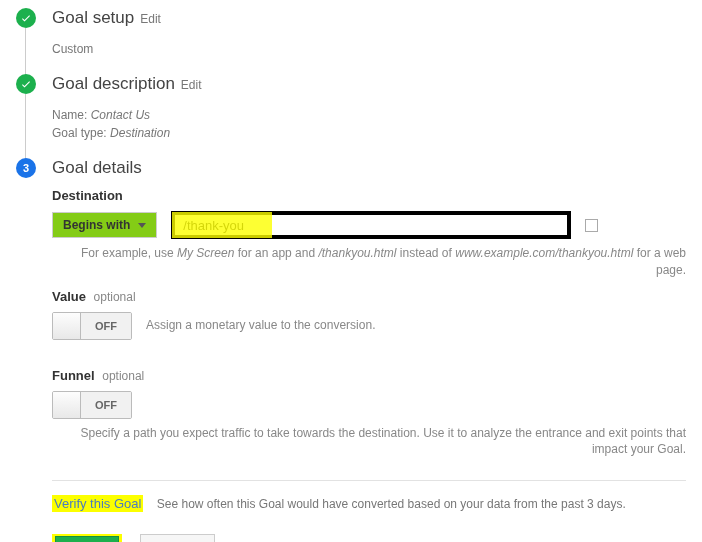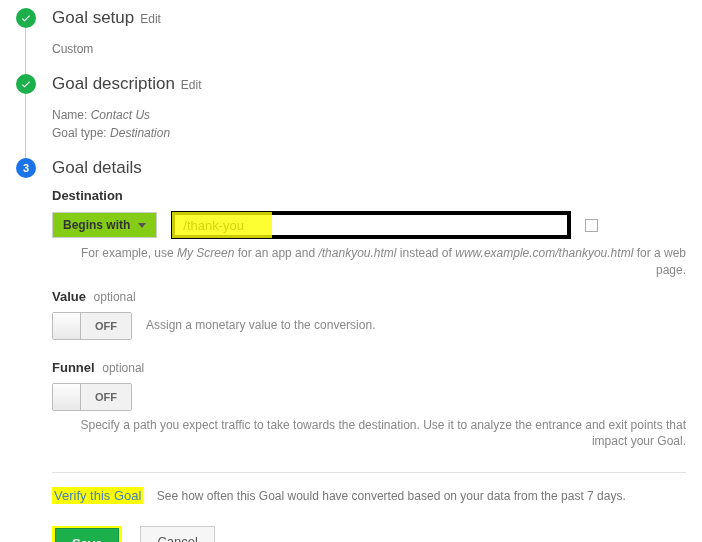--- a/index.html
+++ b/index.html
@@ -215,42 +215,42 @@
       </div>
       <div class="toggle-row">
         <span class="toggle">
           <span class="knob"></span>
           <span class="lab">OFF</span>
         </span>
         <span class="hint" style="margin-top:0;">Assign a monetary value to the conversion.</span>
       </div>
     </div>
 
-    <div class="section" style="margin-top:20px;">
+    <div class="section" style="margin-top:28px;">
       <div class="section-label">
         <span>Funnel</span>
         <span class="opt">optional</span>
       </div>
       <div class="toggle-row">
         <span class="toggle">
           <span class="knob"></span>
           <span class="lab">OFF</span>
         </span>
       </div>
       <div class="hint">Specify a path you expect traffic to take towards the destination. Use it to analyze the entrance and exit points that impact your Goal.</div>
     </div>
 
     <hr class="divider">
 
     <div class="verify-row">
       <span class="hl-yellow pad">
         <span class="verify-link">Verify this Goal</span>
       </span>
       &nbsp;&nbsp;
-      <span>See how often this Goal would have converted based on your data from the past 7 days.</span>
+      <span>See how often this Goal would have converted based on your data from the past 3 days.</span>
     </div>
 
     <div class="btn-row">
       <span class="hl-box-blue">
         <span class="hl-yellow" style="display:inline-block; padding:2px 3px;">
           <span class="btn btn-primary">Save</span>
         </span>
       </span>
       <span class="btn btn-secondary">Cancel</span>
     </div>

